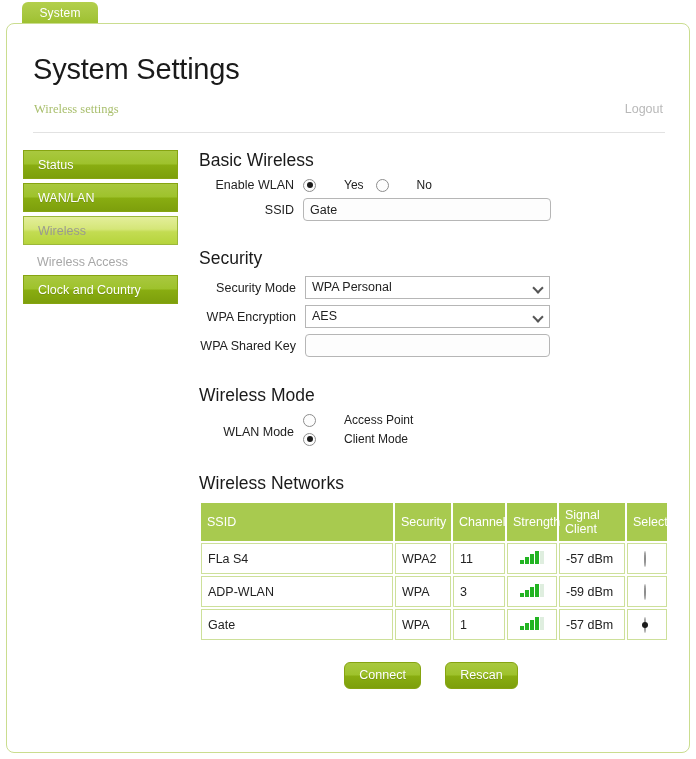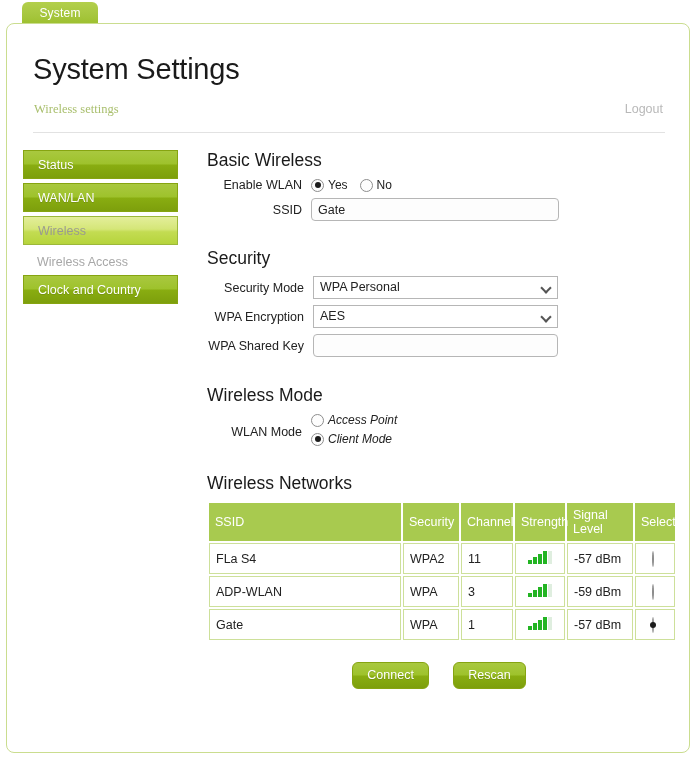--- a/index.html
+++ b/index.html
@@ -123,21 +123,21 @@
     padding-left: 14px;
     box-sizing: border-box;
     font-size: 12.5px;
     color: #a8a8a8;
     cursor: pointer;
   }
 
   
   .content {
     position: absolute;
-    left: 194px;
+    left: 186px;
     top: 126px;
     width: 470px;
   }
   .sect-title {
     font-size: 17.5px;
     color: #1a1a1a;
     margin: 0 0 7px 6px;
     font-weight: normal;
   }
   .sect-title.sp1 { margin-top: 27px; }
@@ -160,20 +160,21 @@
   .flabel.wide { width: 112px; }
 
   
   .radio-opt {
     display: inline-flex;
     align-items: center;
     margin-right: 12px;
     font-size: 12px;
     color: #222;
     cursor: pointer;
+    gap: 24px;
   }
   .radio {
     width: 13px;
     height: 13px;
     border-radius: 50%;
     border: 1px solid #8d8d8d;
     background: #fdfdfd;
     margin-right: 4px;
     box-sizing: border-box;
     position: relative;
@@ -253,21 +254,21 @@
     margin-top: 4px;
   }
   .mode-label {
     width: 110px;
     text-align: right;
     padding-right: 9px;
     font-size: 12.5px;
     color: #222;
     box-sizing: border-box;
   }
-  .mode-opts .radio-opt { display: flex; margin-bottom: 5px; font-style: italic; }
+  .mode-opts .radio-opt { display: flex; margin-bottom: 5px; }
 
   
   .net-table {
     border-collapse: separate;
     border-spacing: 2px;
     margin-left: 6px;
     width: 458px;
     table-layout: fixed;
   }
   .net-table th {
@@ -425,21 +426,21 @@
 
     <h2 class="sect-title sp3">Wireless Networks</h2>
 
     <table class="net-table">
       <thead>
         <tr>
           <th class="col-ssid">SSID</th>
           <th class="col-sec">Security</th>
           <th class="col-chan">Channel</th>
           <th class="col-str">Strength</th>
-          <th class="col-lvl">Signal Level</th>
+          <th class="col-lvl">Signal Client</th>
           <th class="col-sel">Select</th>
         </tr>
       </thead>
       <tbody>
 
         <tr>
           <td class="col-ssid">FLa S4</td>
           <td class="col-sec">WPA2</td>
           <td class="col-chan">11</td>
           <td class="col-str c-center">

